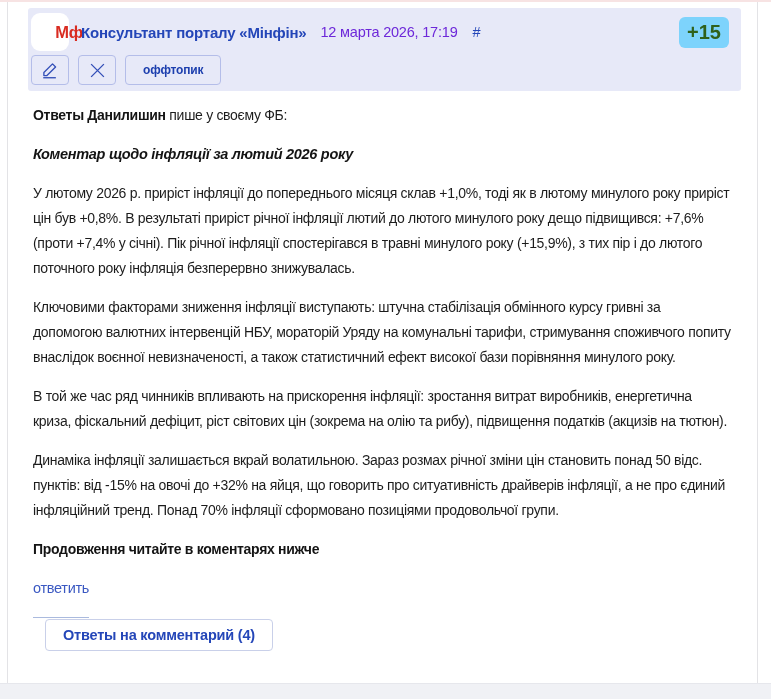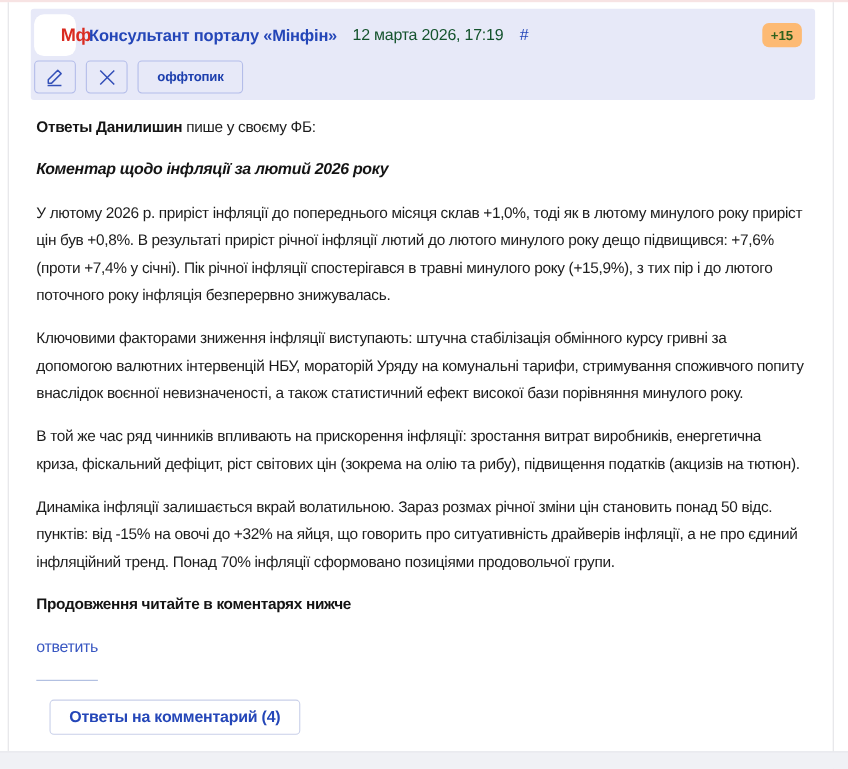--- a/index.html
+++ b/index.html
@@ -37,28 +37,28 @@
     display: flex; align-items: center; justify-content: center;
     flex: 0 0 auto; cursor: pointer; padding-left: 38px;
   }
   .avatar span {
     color: #d92b21; font-weight: 700; font-size: 16.5px; letter-spacing: -0.3px;
   }
   .author {
     margin-left: 12px; color: #2446b8; font-weight: 700; font-size: 15px;
     text-decoration: none; letter-spacing: -0.2px; cursor: pointer;
   }
-  .timestamp { margin-left: 14px; color: #14532d; font-size: 14.5px; letter-spacing: -0.2px; }
+  .timestamp { margin-left: 14px; color: #6d28d9; font-size: 14.5px; letter-spacing: -0.2px; }
   .anchor {
     margin-left: 15px; color: #2446b8; font-size: 14.5px;
     text-decoration: none; cursor: pointer;
   }
   .rating {
-    margin-left: auto; background: #fdba74; color: #2f611c;
-    font-weight: 700; font-size: 12px; padding: 4px 8px; border-radius: 6px;
+    margin-left: auto; background: #7dd3fc; color: #2f611c;
+    font-weight: 700; font-size: 20px; padding: 4px 8px; border-radius: 6px;
   }
   .header-toolbar { display: flex; margin-top: 3px; }
   .tool-btn {
     height: 30px; min-width: 38px;
     display: inline-flex; align-items: center; justify-content: center;
     background: transparent; border: 1px solid #b4bde9; border-radius: 4px;
     margin-right: 9px; cursor: pointer;
     font-family: inherit;
   }
   .tool-btn.offtopic {
@@ -74,21 +74,21 @@
   }
   .comment-body p { margin: 0 0 14px; }
   .intro b { font-weight: 700; color: #141414; }
   .subtitle { font-weight: 700; font-style: italic; font-size: 14.5px; color: #141414; }
   .note { font-weight: 700; color: #141414; }
   .reply-link {
     display: inline-block; color: #3a58c2; font-size: 14.5px;
     text-decoration: none; border-bottom: 1px solid #aabade;
     padding-bottom: 16px; cursor: pointer;
   }
-  .replies-row { margin-top: 17px; padding-left: 12px; }
+  .replies-row { margin-top: 1px; padding-left: 12px; }
   .replies-button {
     background: #ffffff; border: 1px solid #c9d0e9; border-radius: 4px;
     color: #2446b8; font-weight: 700; font-size: 14.5px;
     padding: 7px 17px; cursor: pointer; letter-spacing: -0.2px;
     font-family: inherit;
   }
 </style>
 </head>
 <body>
 

